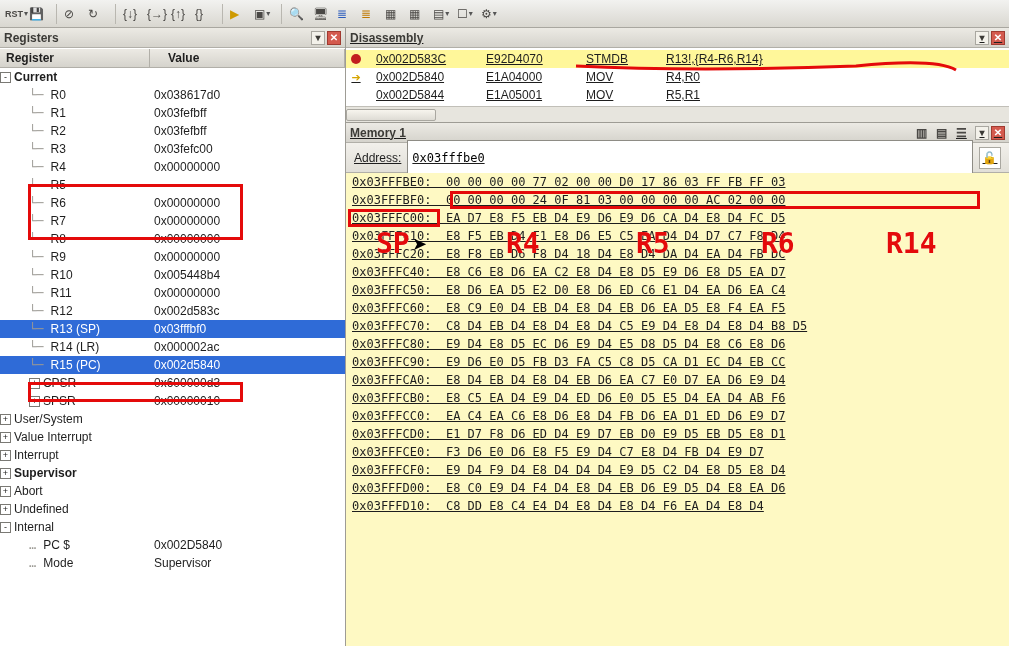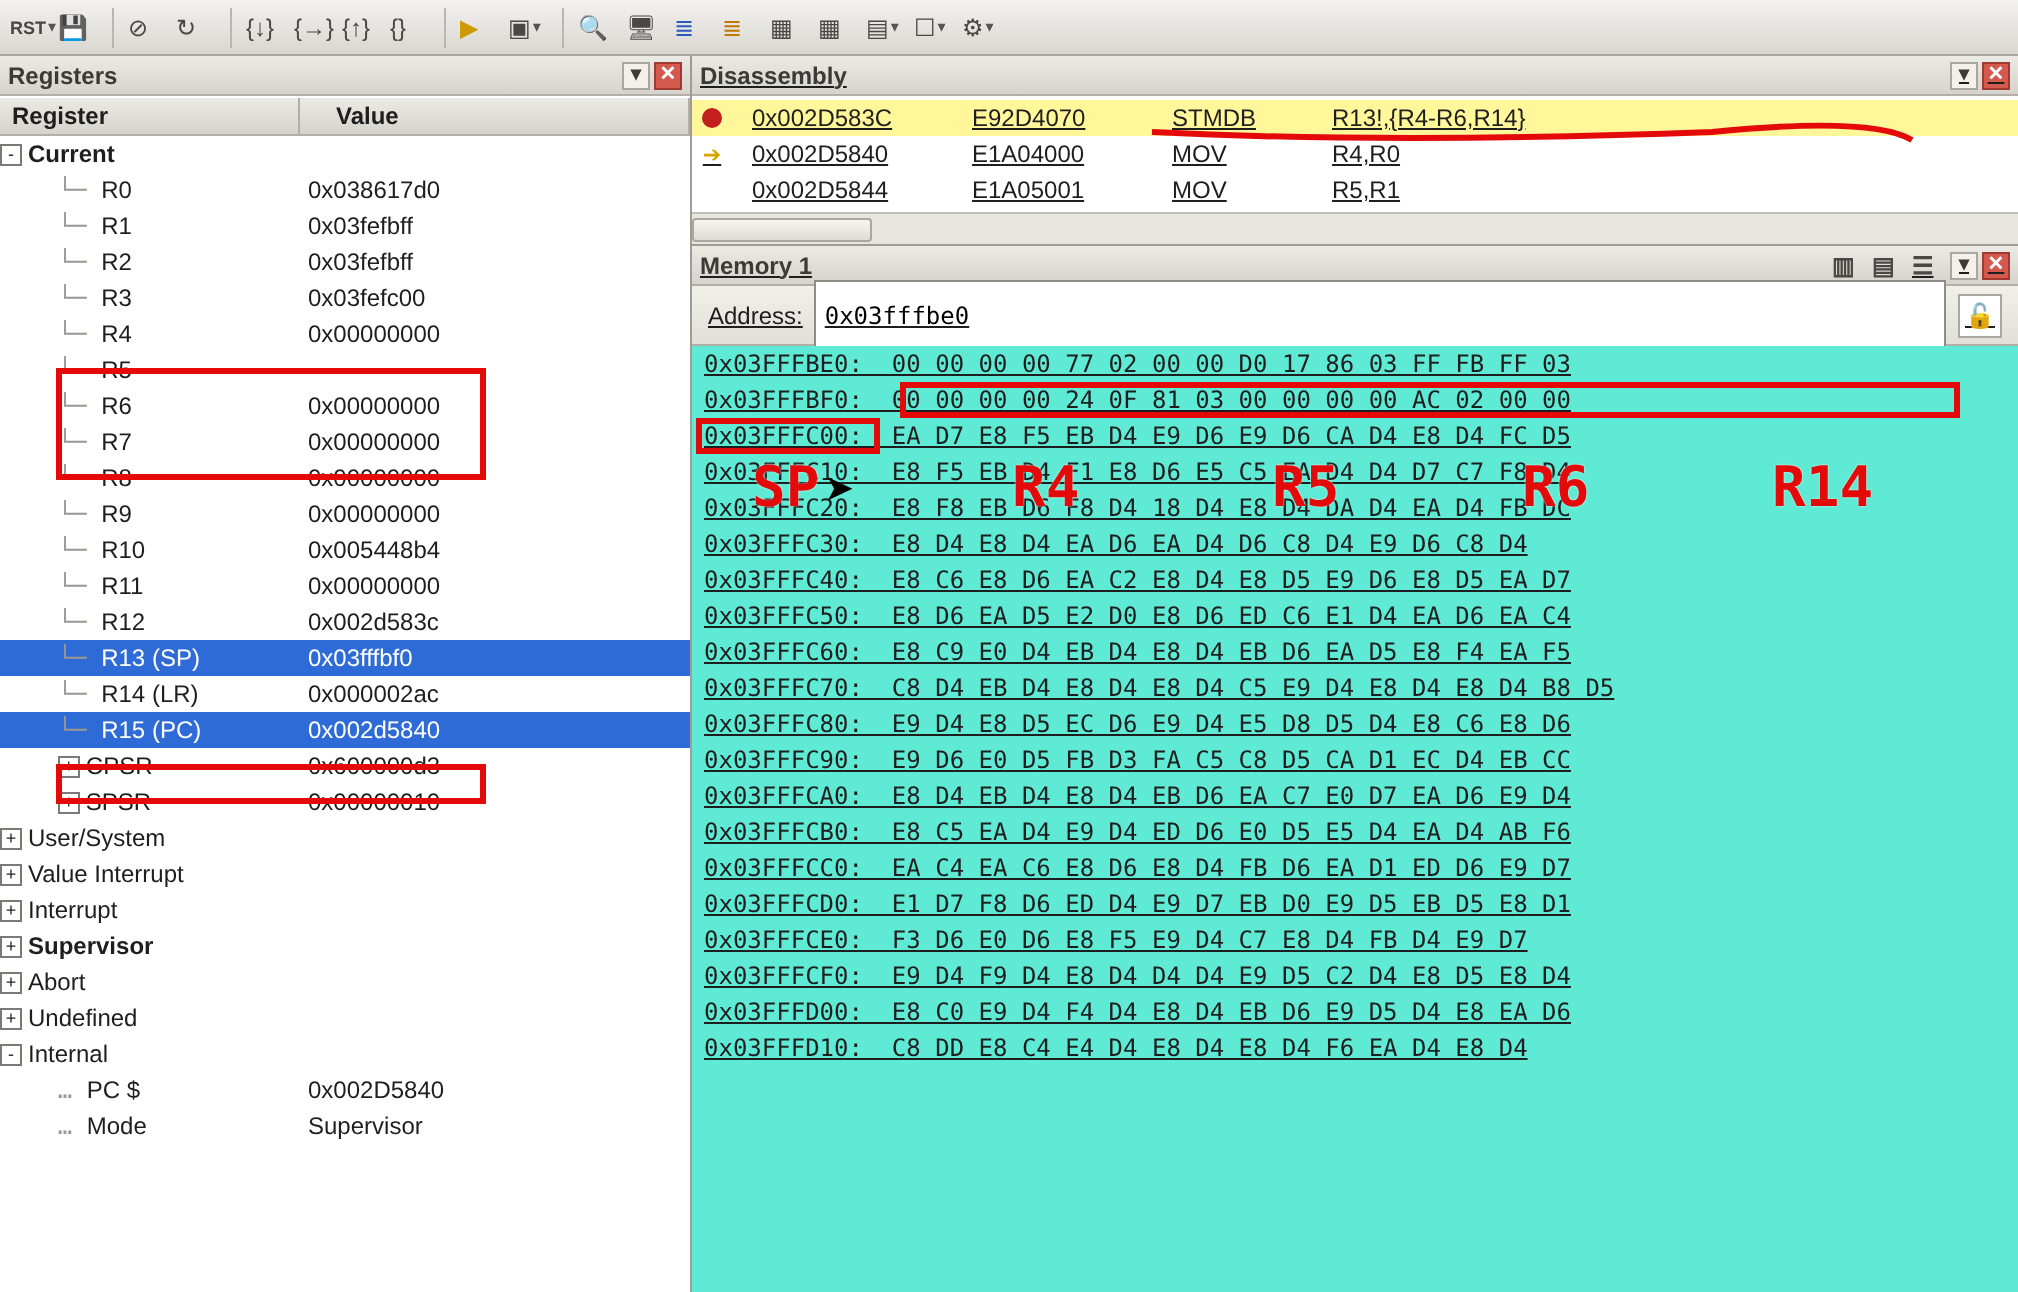--- a/index.html
+++ b/index.html
@@ -61,21 +61,21 @@
   .hscroll .thumb{position:absolute;left:0;top:2px;height:12px;width:90px;border:1px solid #a9a7a0;
                   background:linear-gradient(#f7f5ee,#dedcd5);border-radius:2px;}
 
   
   .mem-toolbar{height:30px;display:flex;align-items:center;gap:6px;padding:3px 8px;
                background:linear-gradient(#f2f0eb,#e1dfd8);border-bottom:1px solid #b1afa8;}
   .mem-toolbar label{font-size:12px;}
   .mem-addr{flex:1;height:36px;border:1px solid #8e8c85;padding:0 4px;font-family:Consolas,monospace;}
   .lock{width:22px;height:22px;border:1px solid #a9a7a0;background:#fff;display:flex;
         align-items:center;justify-content:center;}
-  .mem-body{flex:1;overflow:auto;background:#5eead4;position:relative;}
+  .mem-body{flex:1;overflow:auto;background:#fef9c3;position:relative;}
   .mem-row{font-family:Consolas,monospace;font-size:12px;white-space:pre;line-height:18px;padding:0 6px;}
 
   
   .overlay{position:absolute;inset:0;pointer-events:none;}
   .hand{position:absolute;border:3px solid #e40a0a;}
   .hand-txt{position:absolute;color:#e40a0a;font-weight:bold;font-family:Consolas,monospace;
             font-size:28px;text-shadow:0 0 1px #fff;}
   .ink-underline{stroke:#e40a0a;stroke-width:3;fill:none;}
 
   
@@ -425,21 +425,20 @@
         <div class="lock">🔓</div>
       </div>
 
       <div class="mem-body" style="position:relative">
         <div id="mem-rows">
             <div class="mem-row">0x03FFFBE0:  00 00 00 00 77 02 00 00 D0 17 86 03 FF FB FF 03</div>
             <div class="mem-row">0x03FFFBF0:  00 00 00 00 24 0F 81 03 00 00 00 00 AC 02 00 00</div>
             <div class="mem-row">0x03FFFC00:  EA D7 E8 F5 EB D4 E9 D6 E9 D6 CA D4 E8 D4 FC D5</div>
             <div class="mem-row">0x03FFFC10:  E8 F5 EB D4 F1 E8 D6 E5 C5 EA D4 D4 D7 C7 F8 D4</div>
             <div class="mem-row">0x03FFFC20:  E8 F8 EB D6 F8 D4 18 D4 E8 D4 DA D4 EA D4 FB DC</div>
-            <div class="mem-row">0x03FFFC30:  E8 D4 E8 D4 EA D6 EA D4 D6 C8 D4 E9 D6 C8 D4</div>
             <div class="mem-row">0x03FFFC40:  E8 C6 E8 D6 EA C2 E8 D4 E8 D5 E9 D6 E8 D5 EA D7</div>
             <div class="mem-row">0x03FFFC50:  E8 D6 EA D5 E2 D0 E8 D6 ED C6 E1 D4 EA D6 EA C4</div>
             <div class="mem-row">0x03FFFC60:  E8 C9 E0 D4 EB D4 E8 D4 EB D6 EA D5 E8 F4 EA F5</div>
             <div class="mem-row">0x03FFFC70:  C8 D4 EB D4 E8 D4 E8 D4 C5 E9 D4 E8 D4 E8 D4 B8 D5</div>
             <div class="mem-row">0x03FFFC80:  E9 D4 E8 D5 EC D6 E9 D4 E5 D8 D5 D4 E8 C6 E8 D6</div>
             <div class="mem-row">0x03FFFC90:  E9 D6 E0 D5 FB D3 FA C5 C8 D5 CA D1 EC D4 EB CC</div>
             <div class="mem-row">0x03FFFCA0:  E8 D4 EB D4 E8 D4 EB D6 EA C7 E0 D7 EA D6 E9 D4</div>
             <div class="mem-row">0x03FFFCB0:  E8 C5 EA D4 E9 D4 ED D6 E0 D5 E5 D4 EA D4 AB F6</div>
             <div class="mem-row">0x03FFFCC0:  EA C4 EA C6 E8 D6 E8 D4 FB D6 EA D1 ED D6 E9 D7</div>
             <div class="mem-row">0x03FFFCD0:  E1 D7 F8 D6 ED D4 E9 D7 EB D0 E9 D5 EB D5 E8 D1</div>

